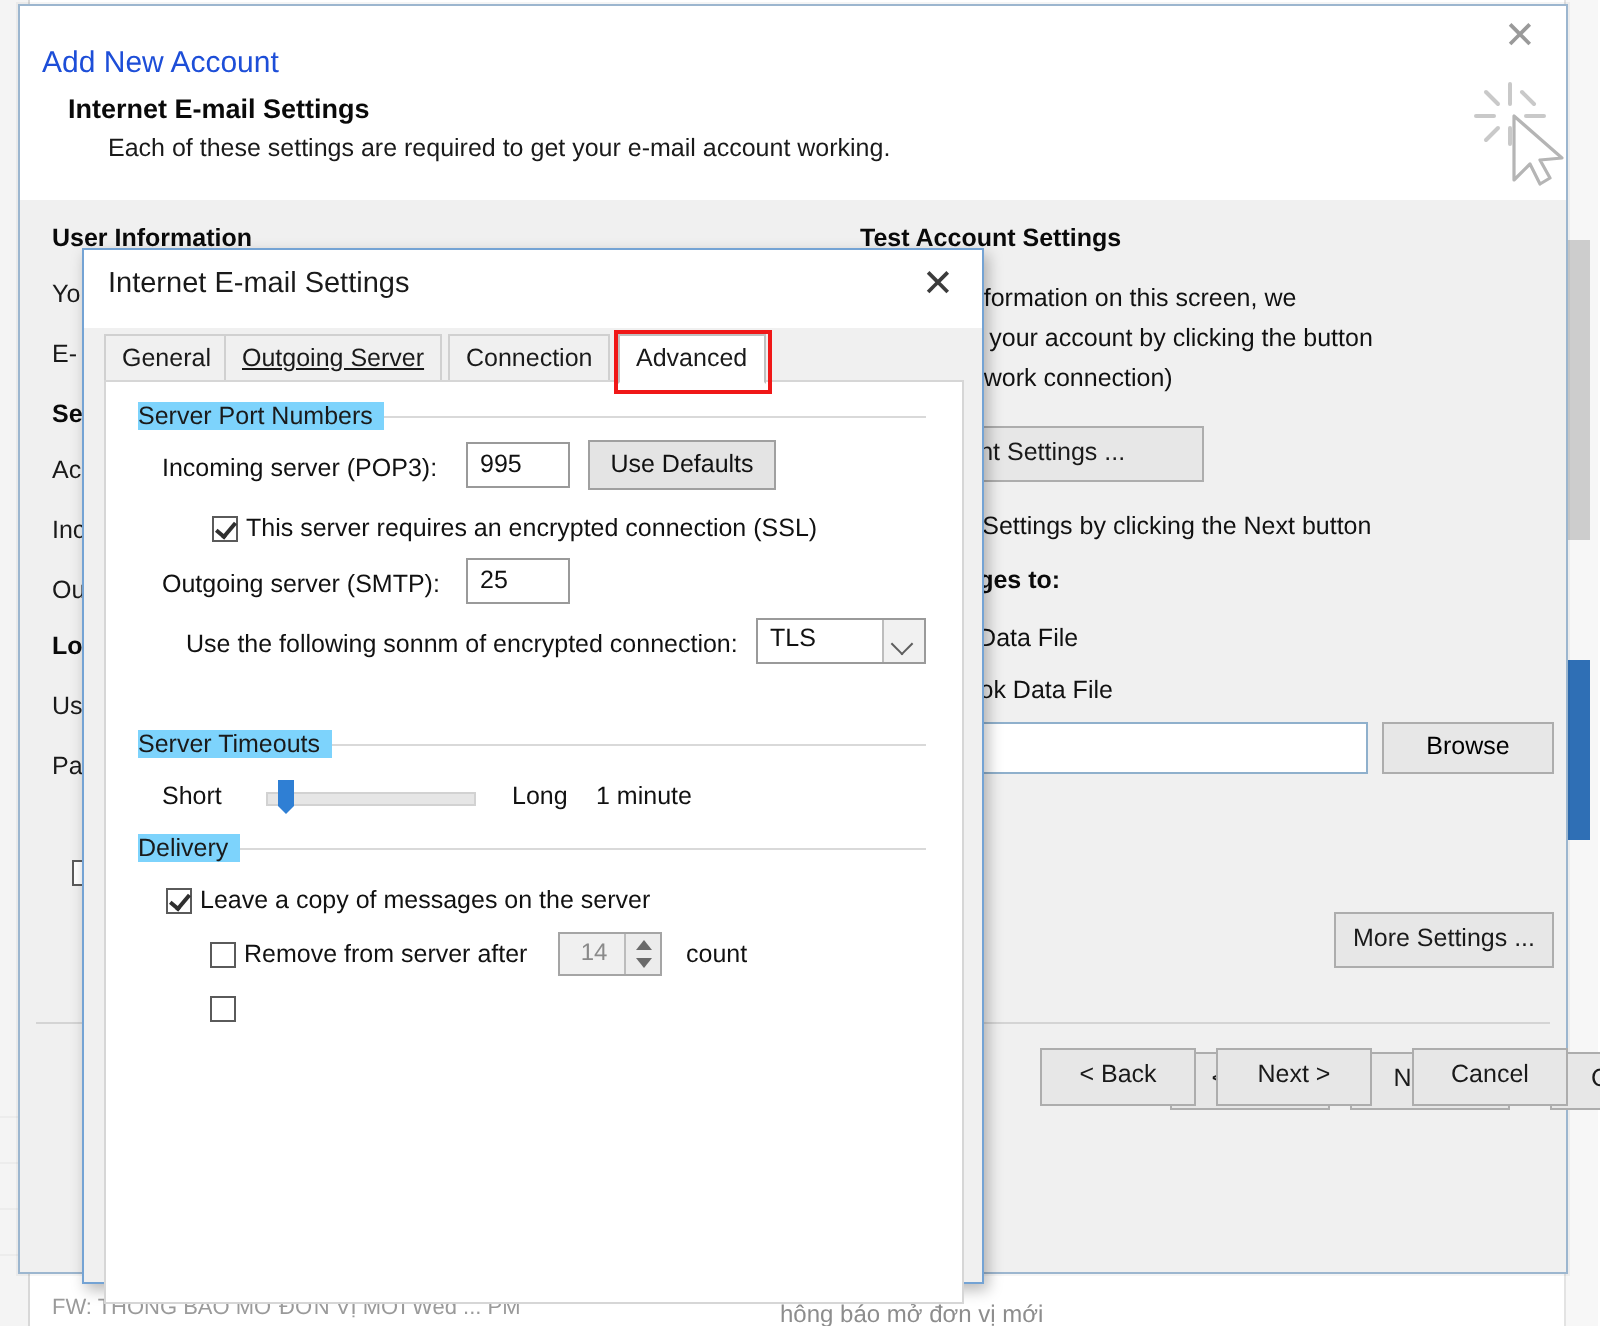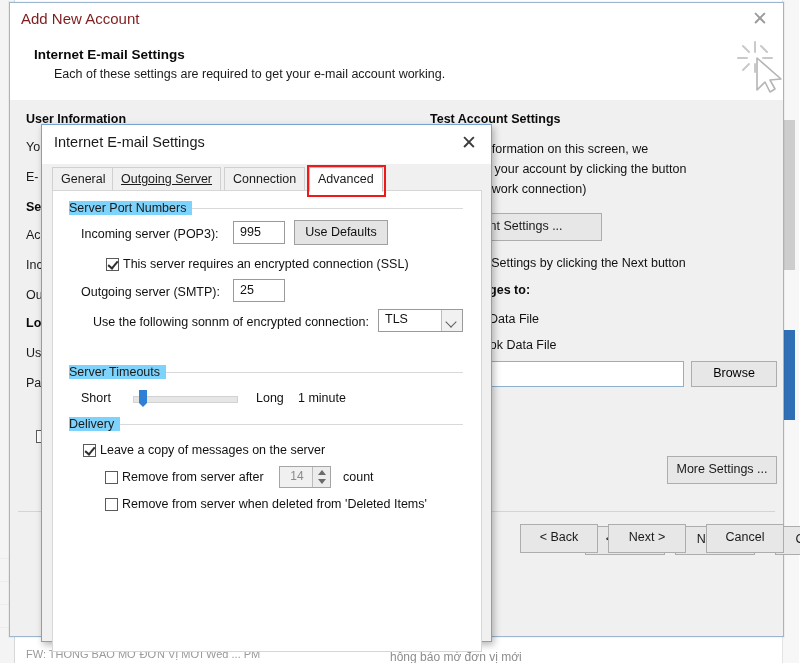--- a/index.html
+++ b/index.html
@@ -110,23 +110,23 @@
     border: 1px solid #9cb6cf;
     box-shadow: 0 0 0 1px rgba(0,0,0,0.04);
   }
   #wizard .titlebar {
     height: 34px;
     background: #ffffff;
     position: relative;
   }
   #wizard .title-text {
     position: absolute;
-    left: 11px; top: 7px;
+    left: 11px; top: 20px;
     font-size: 15px;
-    color: #7f1d1d;
+    color: #1d4ed8;
   }
   #wizard .win-close {
     position: absolute;
     right: 12px; top: 6px;
     width: 22px; height: 20px;
     color: #9a9a9a;
     font-size: 19px;
     line-height: 19px;
     text-align: center;
     cursor: pointer;
@@ -581,16 +581,15 @@
     <div class="spin" style="left:226px; top:275px; width:52px; height:22px;">
       <span class="sval">14</span>
       <span class="sbtns">
         <span class="arr-up"></span>
         <span class="arr-dn"></span>
       </span>
     </div>
     <div class="lbl" style="left:290px; top:279px;">count</div>
 
     <div class="chk" style="left:52px; top:307px;"></div>
-    <div class="lbl" style="left:69px; top:306px;">Remove from server when deleted from 'Deleted Items'</div>
   </div>
 
 </div>
 
 </body></html>

